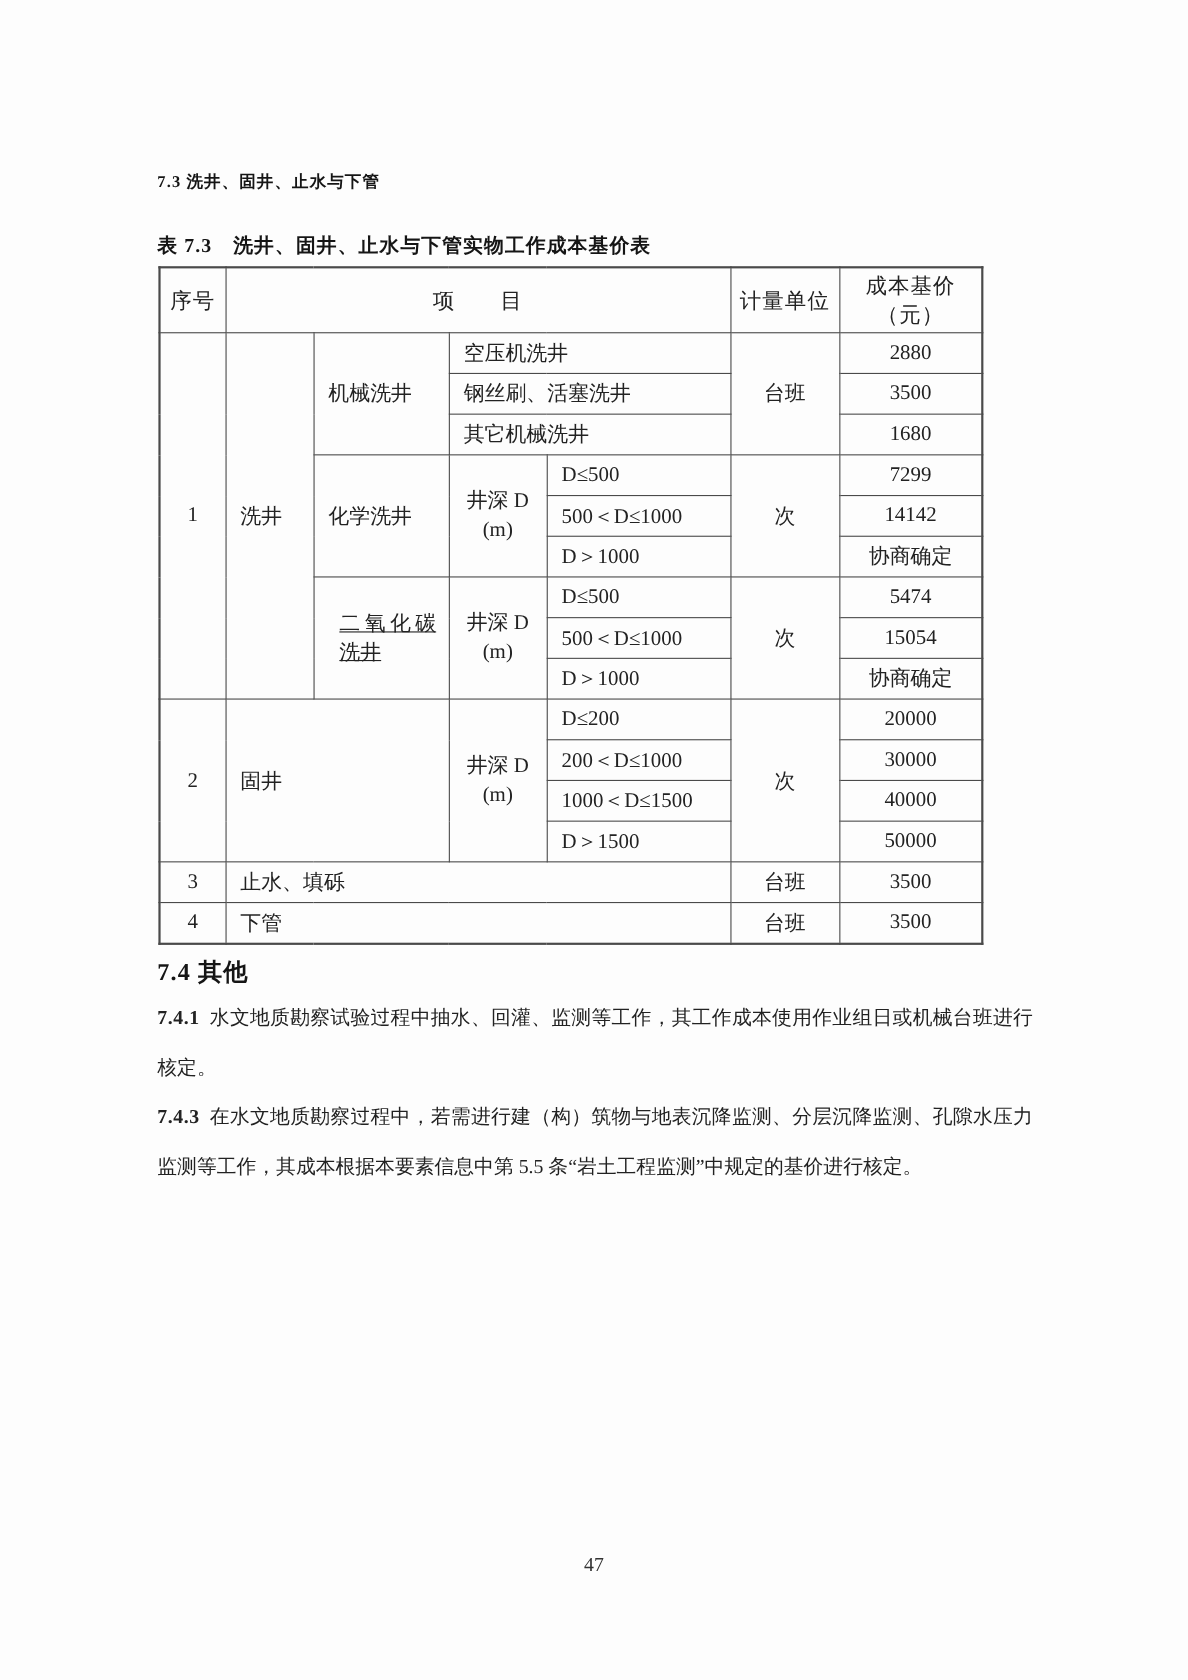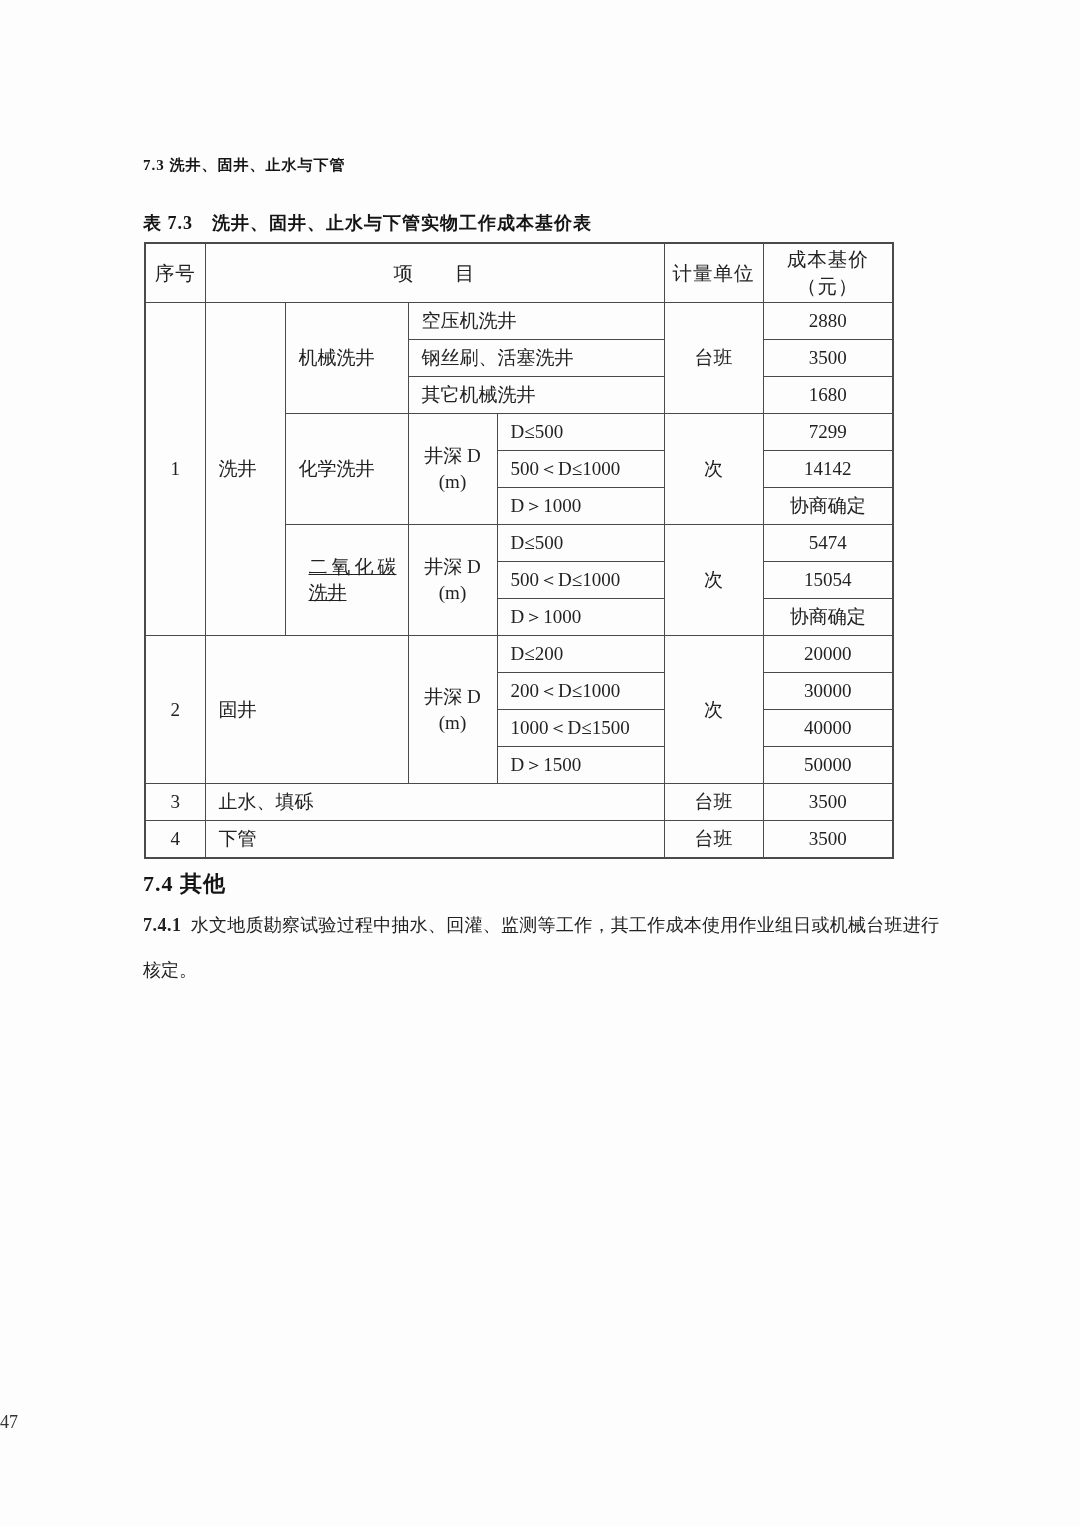--- a/index.html
+++ b/index.html
@@ -54,21 +54,21 @@
     position:absolute; left:143px; top:903px; width:796px;
   }
   .para {
     font-size:18px; line-height:45px;
     text-align:justify; color:#222;
   }
   .para b { font-weight:700; margin-right:9px; letter-spacing:0.5px; }
 
   .pageno {
     position:absolute; left:0; top:1412px; width:1080px;
-    text-align:left; font-size:18px; color:#333;
+    text-align:center; font-size:18px; color:#333;
   }
 </style>
 </head>
 <body>
 
 <div class="page">
 
   <div class="h-73">7.3 洗井、固井、止水与下管</div>
 
   <div class="tbl-caption">表 7.3　洗井、固井、止水与下管实物工作成本基价表</div>
@@ -176,17 +176,18 @@
         <td>台班</td>
         <td>3500</td>
       </tr>
     </tbody>
   </table>
 
   <div class="h-74">7.4 其他</div>
 
   <div class="clauses">
     <p class="para"><b>7.4.1</b><span>水文地质勘察试验过程中抽水、回灌、监测等工作，其工作成本使用作业组日或机械台班进行核定。</span></p>
+    <p class="para"><b>7.4.3</b><span>在水文地质勘察过程中，若需进行建（构）筑物与地表沉降监测、分层沉降监测、孔隙水压力监测等工作，其成本根据本要素信息中第 5.5 条“岩土工程监测”中规定的基价进行核定。</span></p>
   </div>
 
   <div class="pageno">47</div>
 
 </div>
 
 </body></html>

